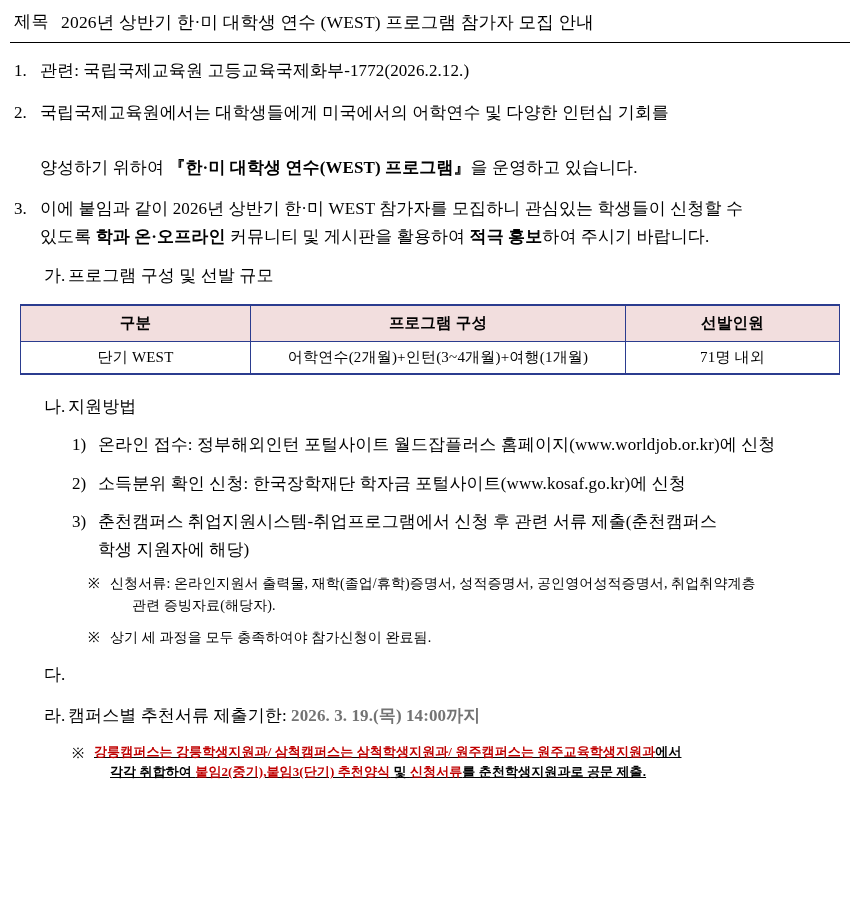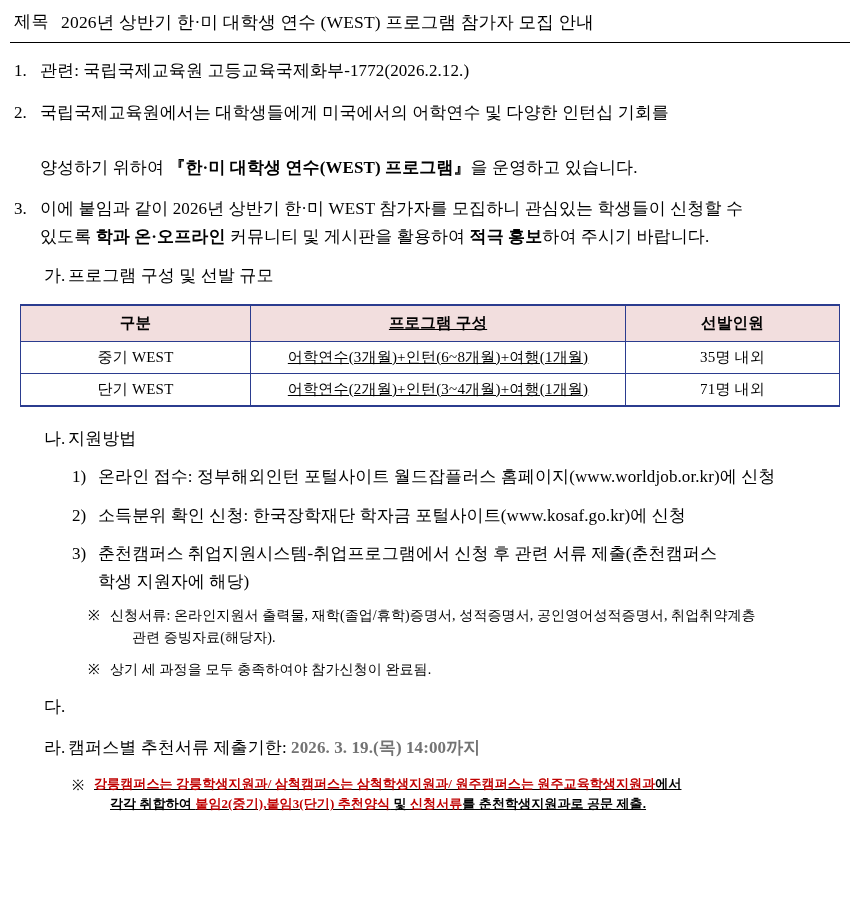--- a/index.html
+++ b/index.html
@@ -142,21 +142,21 @@
   table.prog thead th {
     background: #f2dede;
     font-weight: bold;
     font-size: 15.5px;
     padding: 7px 2px;
   }
   table.prog tbody td {
     font-size: 15px;
   }
   .col-1 { width: 28%; }
-  .col-2 { width: 46%; text-decoration: underline; }
+  .col-2 { width: 46%; }
   .col-3 { width: 26%; }
   .tbl-top { border-top-width: 2px !important; }
   .tbl-bottom { border-bottom-width: 2px !important; }
 </style>
 </head>
 <body>
 
 <div class="page">
 
   <div class="title-row">
@@ -196,25 +196,20 @@
     <table class="prog">
       <thead>
         <tr>
           <th class="col-1 tbl-top">구분</th>
           <th class="col-2 tbl-top">프로그램 구성</th>
           <th class="col-3 tbl-top">선발인원</th>
         </tr>
       </thead>
       <tbody>
         <tr>
-          <td class="col-1">중기 WEST</td>
-          <td class="col-2">어학연수(3개월)+인턴(6~8개월)+여행(1개월)</td>
-          <td class="col-3">35명 내외</td>
-        </tr>
-        <tr>
           <td class="col-1 tbl-bottom">단기 WEST</td>
           <td class="col-2 tbl-bottom">어학연수(2개월)+인턴(3~4개월)+여행(1개월)</td>
           <td class="col-3 tbl-bottom">71명 내외</td>
         </tr>
       </tbody>
     </table>
   </div>
 
   <div class="sub" style="margin-top:18px;">
     <span class="marker">나.</span>

